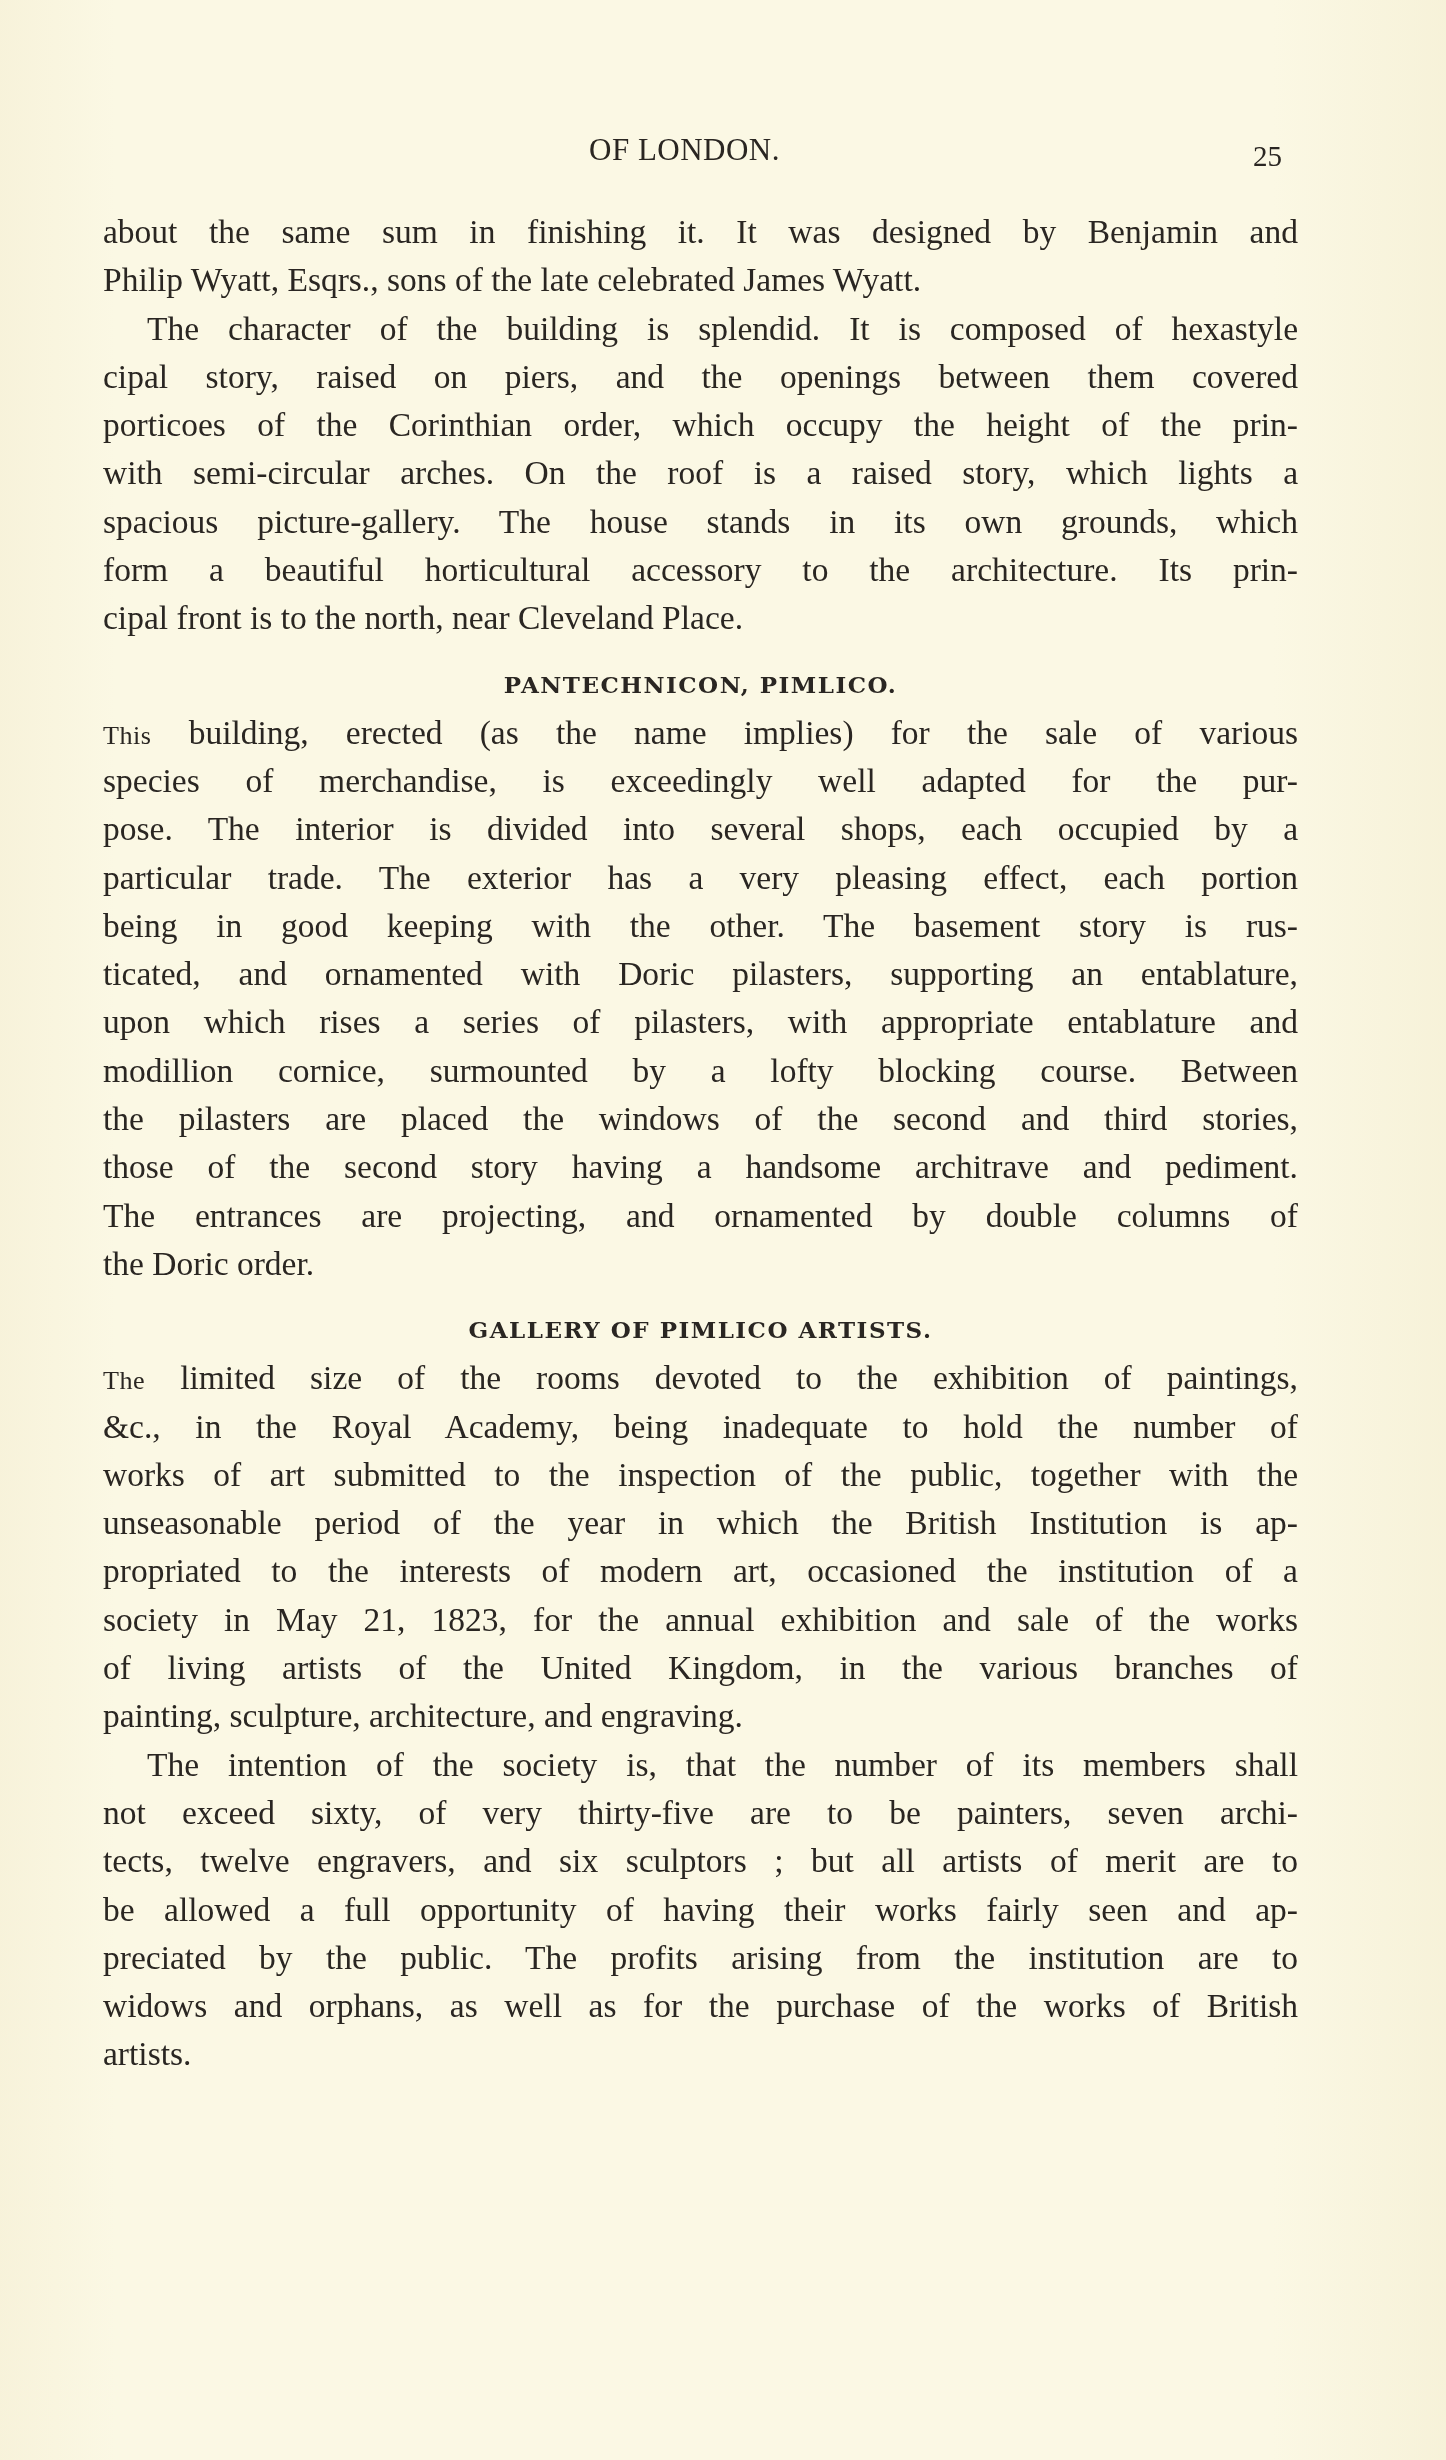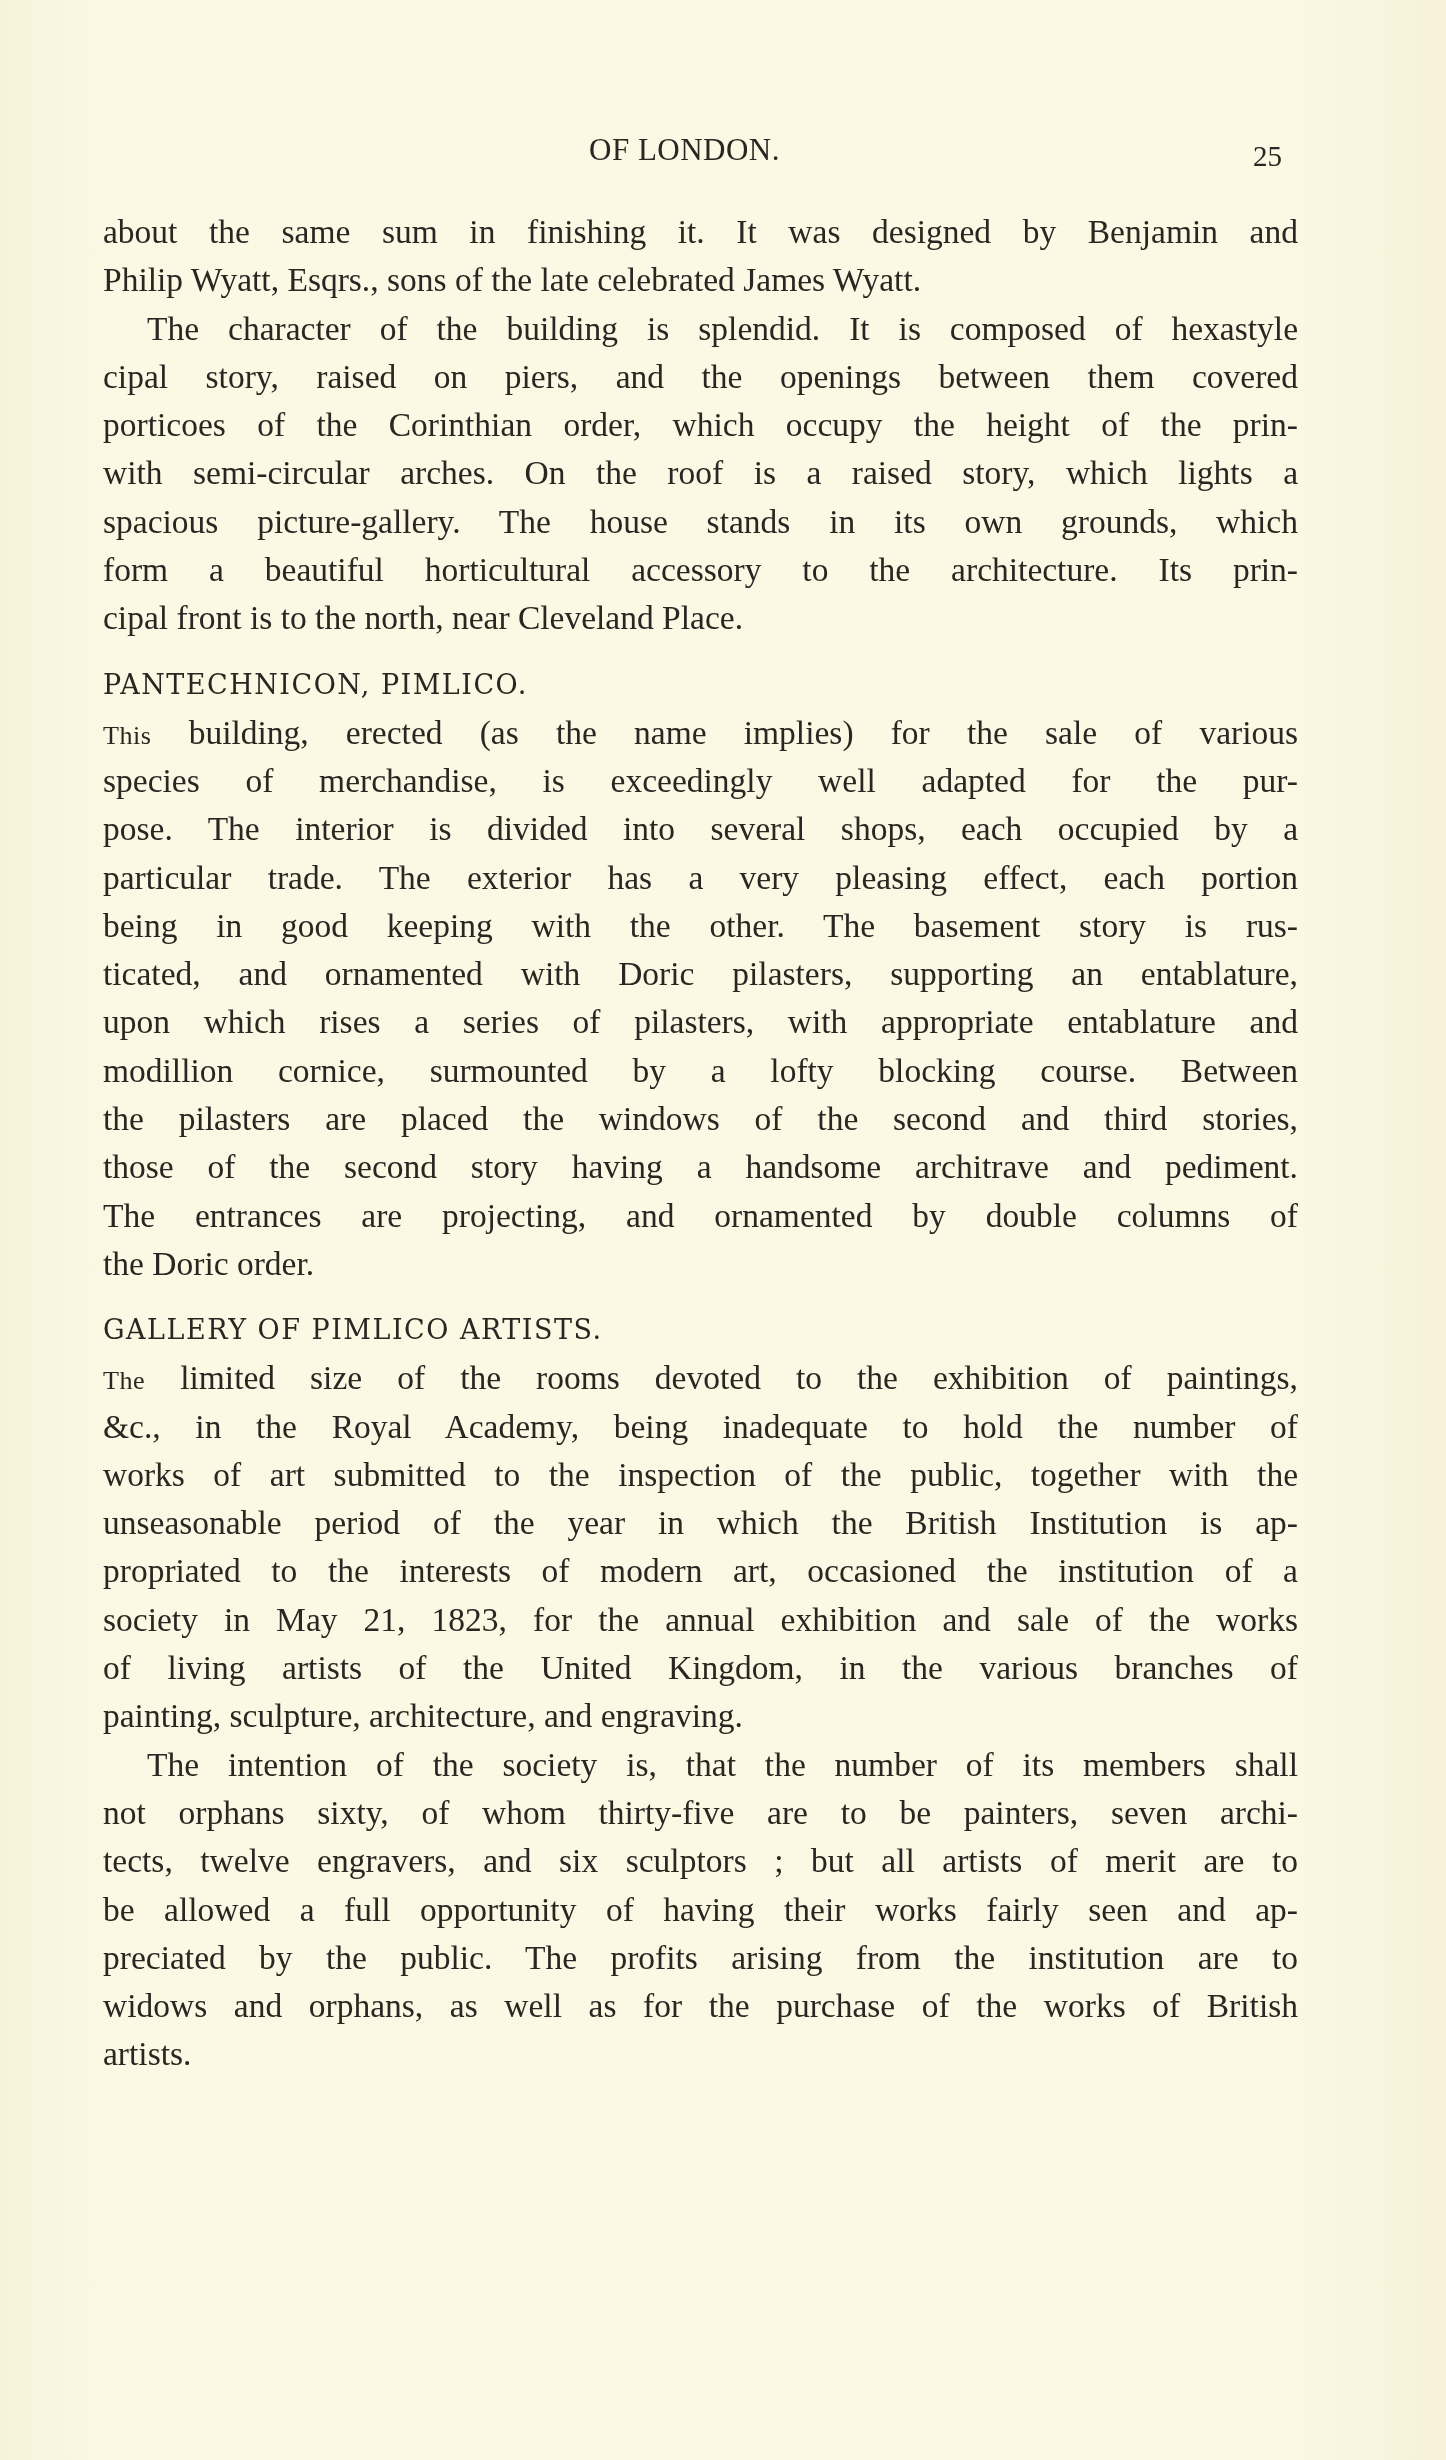--- a/index.html
+++ b/index.html
@@ -26,22 +26,22 @@
     position: absolute; left: 75px; top: 208px; width: 1195px;
     font-size: 33.5px; line-height: 48.3px; margin-left: 16px;
   }
   .line {
     display: block; white-space: nowrap; text-align: justify;
     text-align-last: justify; height: 48.3px;
   }
   .line.last { text-align-last: left; }
   .indent { padding-left: 44px; }
   .section-heading {
-    display: block; font-family: "DejaVu Serif", serif;
-    font-weight: normal; font-size: 27px; letter-spacing: 1.5px;
+    display: block; text-align: center; font-family: "DejaVu Serif", serif;
+    font-weight: bold; font-size: 23px; letter-spacing: 1.5px;
     height: 48px; line-height: 48px;
   }
   .gap-sm { height: 18px; }
   .sc { font-size: 0.78em; letter-spacing: 0.5px; }
 </style>
 </head>
 <body>
 
 <div class="page">
 
@@ -92,21 +92,21 @@
       <span class="line">&amp;c., in the Royal Academy, being inadequate to hold the number of</span>
       <span class="line">works of art submitted to the inspection of the public, together with the</span>
       <span class="line">unseasonable period of the year in which the British Institution is ap-</span>
       <span class="line">propriated to the interests of modern art, occasioned the institution of a</span>
       <span class="line">society in May 21, 1823, for the annual exhibition and sale of the works</span>
       <span class="line">of living artists of the United Kingdom, in the various branches of</span>
       <span class="line last">painting, sculpture, architecture, and engraving.</span>
     </div>
     <div>
       <span class="line indent">The intention of the society is, that the number of its members shall</span>
-      <span class="line">not orphans sixty, of whom thirty-five are to be painters, seven archi-</span>
+      <span class="line">not exceed sixty, of very thirty-five are to be painters, seven archi-</span>
       <span class="line">tects, twelve engravers, and six sculptors ; but all artists of merit are to</span>
       <span class="line">be allowed a full opportunity of having their works fairly seen and ap-</span>
       <span class="line">preciated by the public.  The profits arising from the institution are to</span>
       <span class="line">widows and orphans, as well as for the purchase of the works of British</span>
       <span class="line last">artists.</span>
     </div>
 
   </div>
 </div>
 

